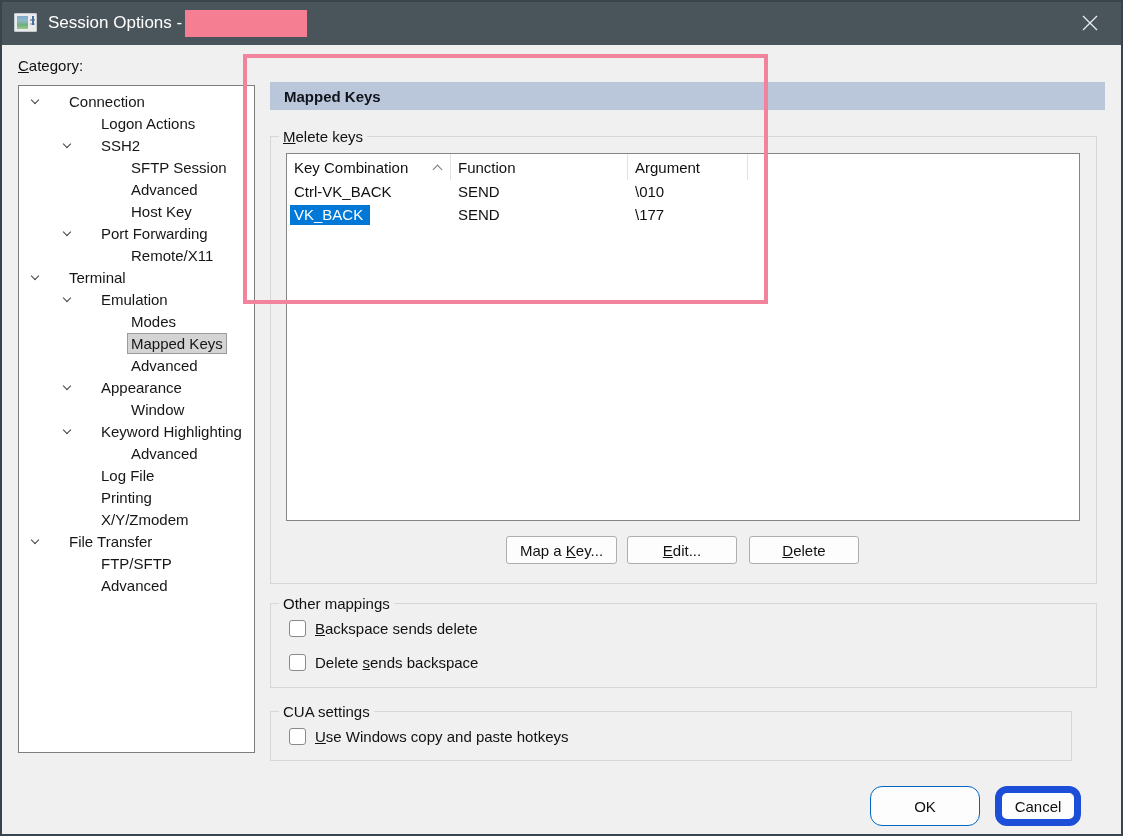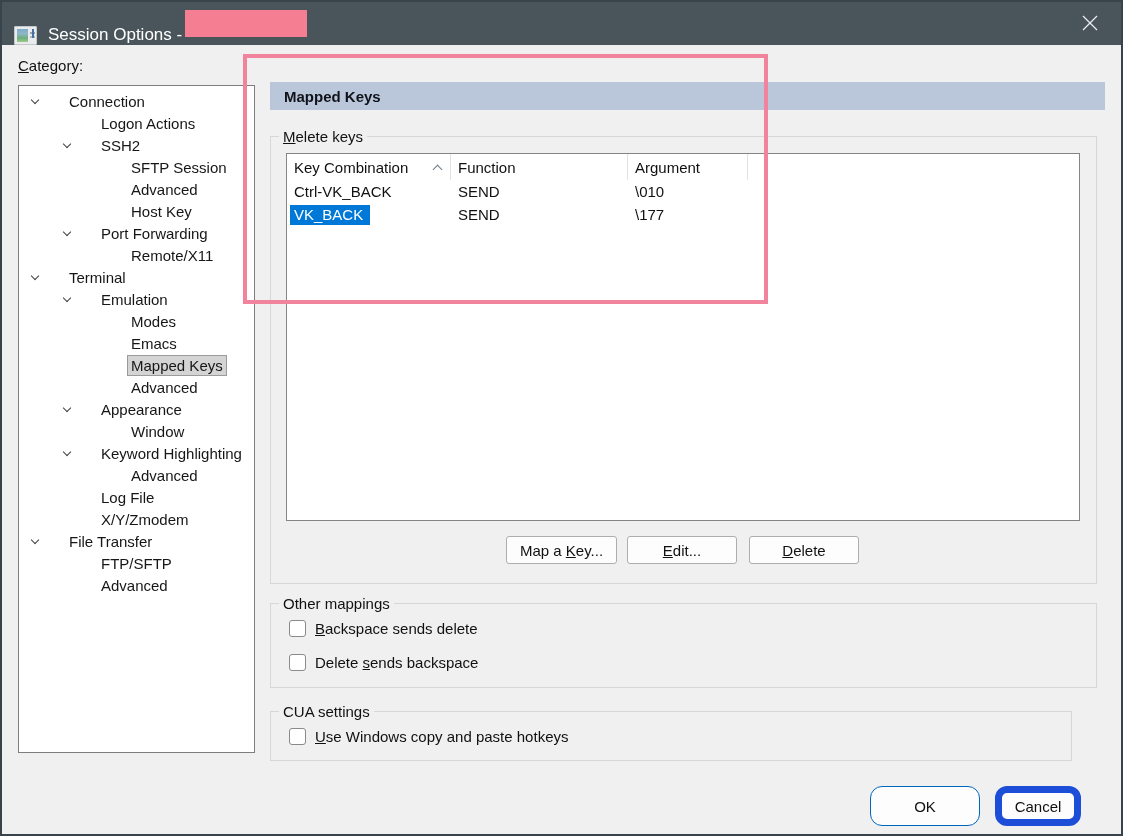--- a/index.html
+++ b/index.html
@@ -3,21 +3,21 @@
 <meta charset="utf-8">
 <style>
   * { box-sizing: border-box; }
   html,body { margin:0; padding:0; }
   body { font-family:"Liberation Sans", sans-serif; background:#888; }
 
   .window { position:relative; width:1123px; height:836px; background:#f0f0f0; overflow:hidden; }
   .window-border { position:absolute; inset:0; border:2px solid #39434b; pointer-events:none; z-index:40; }
 
   
-  .titlebar { position:absolute; top:0; left:0; right:0; height:45px; background:#4a545b; display:flex; align-items:flex-end; z-index:5; }
+  .titlebar { position:absolute; top:0; left:0; right:0; height:45px; background:#4a545b; display:flex; align-items:center; z-index:5; }
   .app-icon { width:23px; height:19px; margin-left:14px; background:#e9ebed; border:1px solid #c3c8cc; border-radius:1px; position:relative; flex:0 0 auto; }
   .app-icon .thumb { position:absolute; left:2px; top:2px; width:11px; height:13px; background:linear-gradient(#7fa9c9 0%, #8fb7c9 35%, #6fae7c 70%, #9fc98f 100%); }
   .app-icon .ln1 { position:absolute; left:15px; top:5px; width:5px; height:2px; background:#9aa1a7; }
   .app-icon .ln2 { position:absolute; left:15px; top:9px; width:5px; height:2px; background:#b4babe; }
   .app-icon .bar { position:absolute; right:2px; top:2px; width:2px; height:9px; background:#46709f; }
   .title-text { color:#ffffff; font-size:17px; margin-left:11px; white-space:pre; }
   .redaction { position:absolute; left:185px; top:10px; width:122px; height:27px; background:#f57e92; }
   .close-btn { position:absolute; top:0; right:8px; width:50px; height:45px; display:flex; align-items:center; justify-content:center; cursor:pointer; }
 
   
@@ -141,24 +141,20 @@
       <div class="tree-item lvl1">
         <span class="chev-slot">
           <span class="chev"></span>
         </span>
         <span class="tree-label">Emulation</span>
       </div>
       <div class="tree-item lvl2">
         <span class="chev-slot"></span>
         <span class="tree-label">Modes</span>
       </div>
-      <div class="tree-item lvl2">
-        <span class="chev-slot"></span>
-        <span class="tree-label">Emacs</span>
-      </div>
       <div class="tree-item lvl2 selected">
         <span class="chev-slot"></span>
         <span class="tree-label">Mapped Keys</span>
       </div>
       <div class="tree-item lvl2">
         <span class="chev-slot"></span>
         <span class="tree-label">Advanced</span>
       </div>
       <div class="tree-item lvl1">
         <span class="chev-slot">
@@ -176,20 +172,24 @@
         </span>
         <span class="tree-label">Keyword Highlighting</span>
       </div>
       <div class="tree-item lvl2">
         <span class="chev-slot"></span>
         <span class="tree-label">Advanced</span>
       </div>
       <div class="tree-item lvl1">
         <span class="chev-slot"></span>
         <span class="tree-label">Log File</span>
+      </div>
+      <div class="tree-item lvl1">
+        <span class="chev-slot"></span>
+        <span class="tree-label">Printing</span>
       </div>
       <div class="tree-item lvl1">
         <span class="chev-slot"></span>
         <span class="tree-label">X/Y/Zmodem</span>
       </div>
       <div class="tree-item lvl0">
         <span class="chev-slot">
           <span class="chev"></span>
         </span>
         <span class="tree-label">File Transfer</span>

